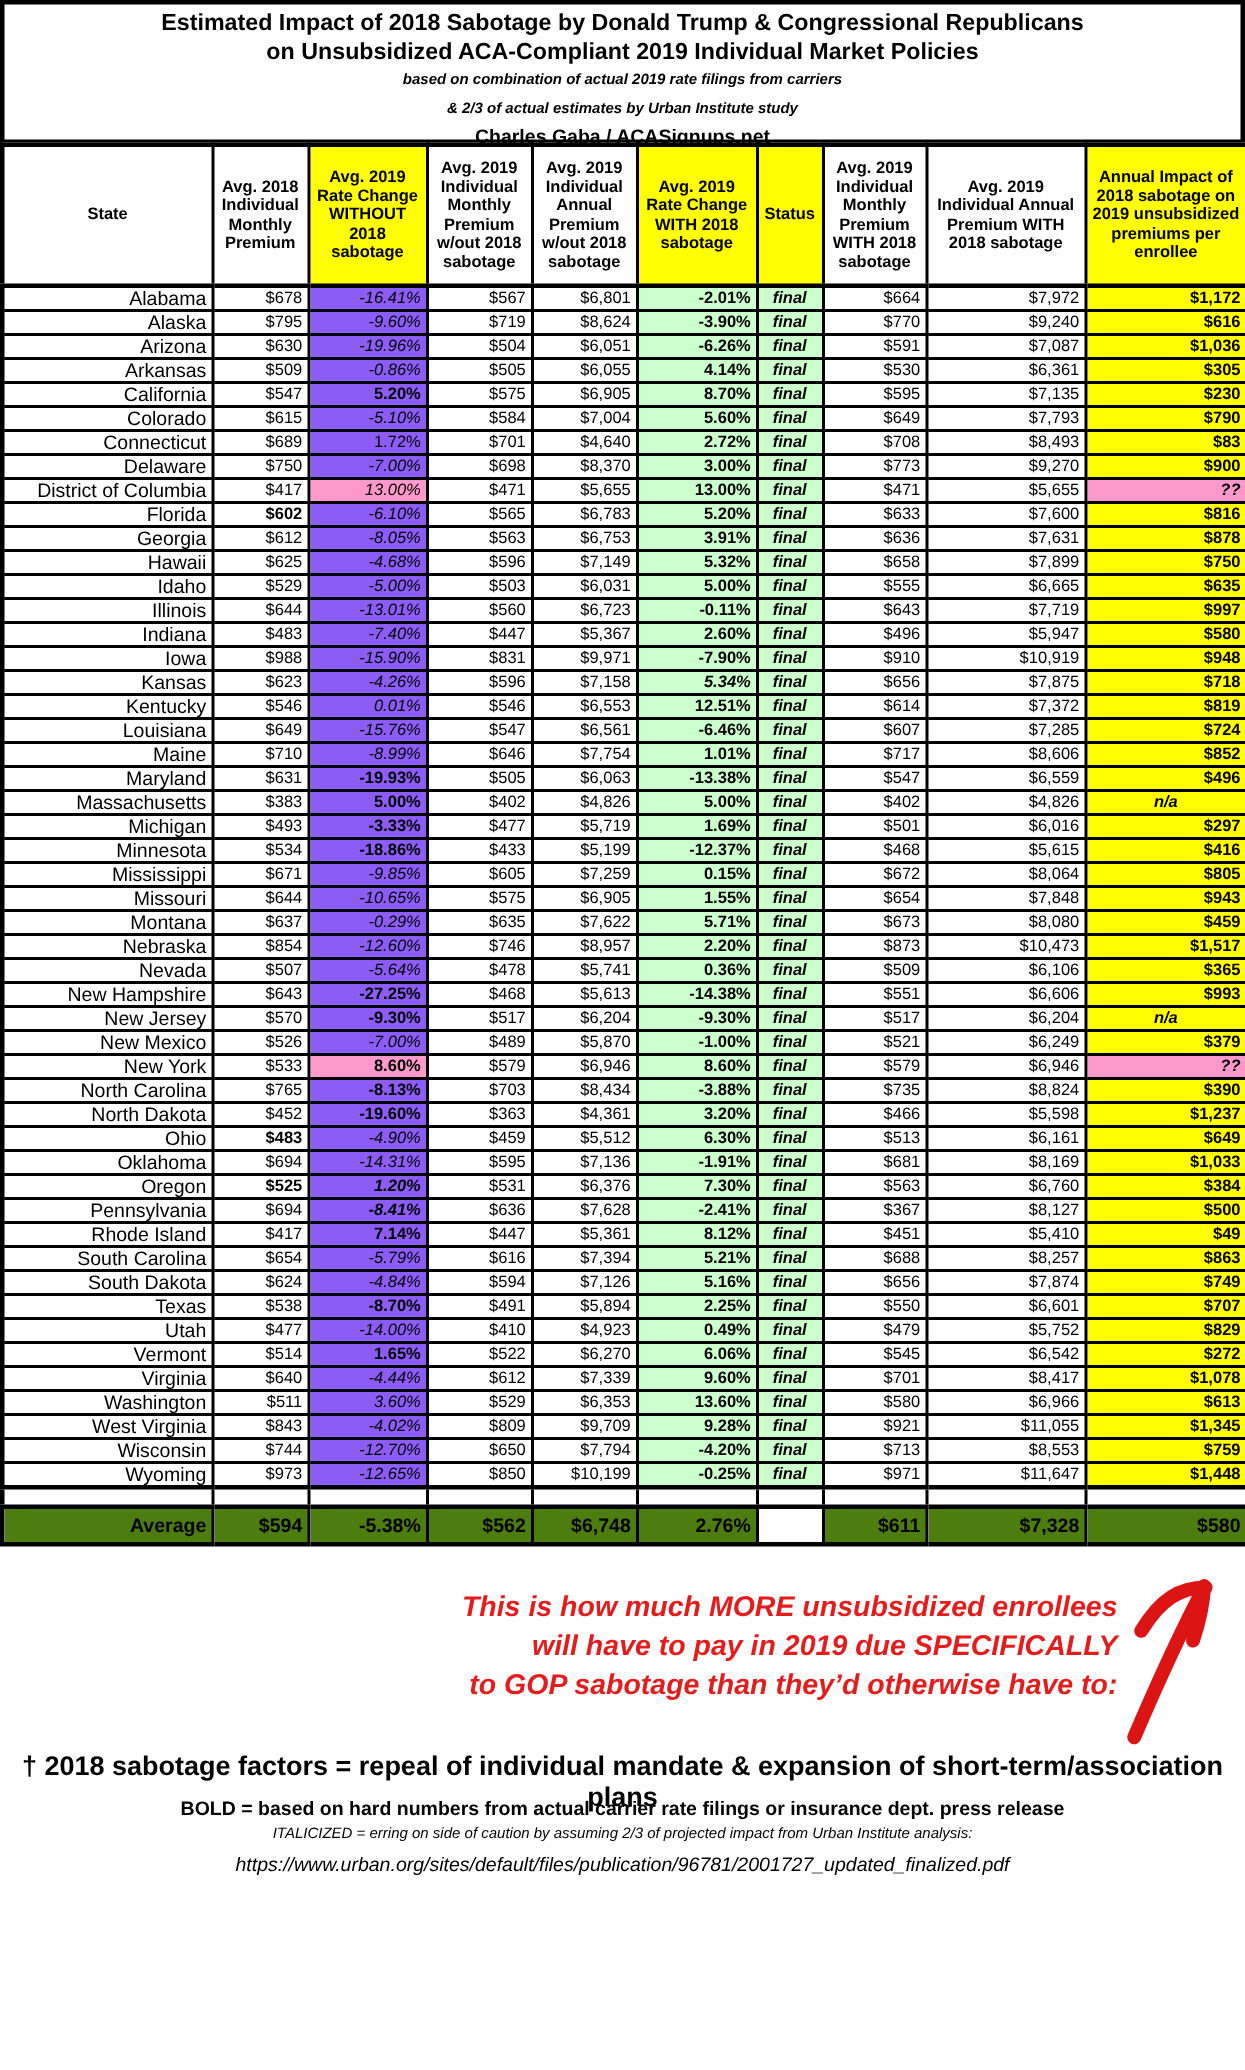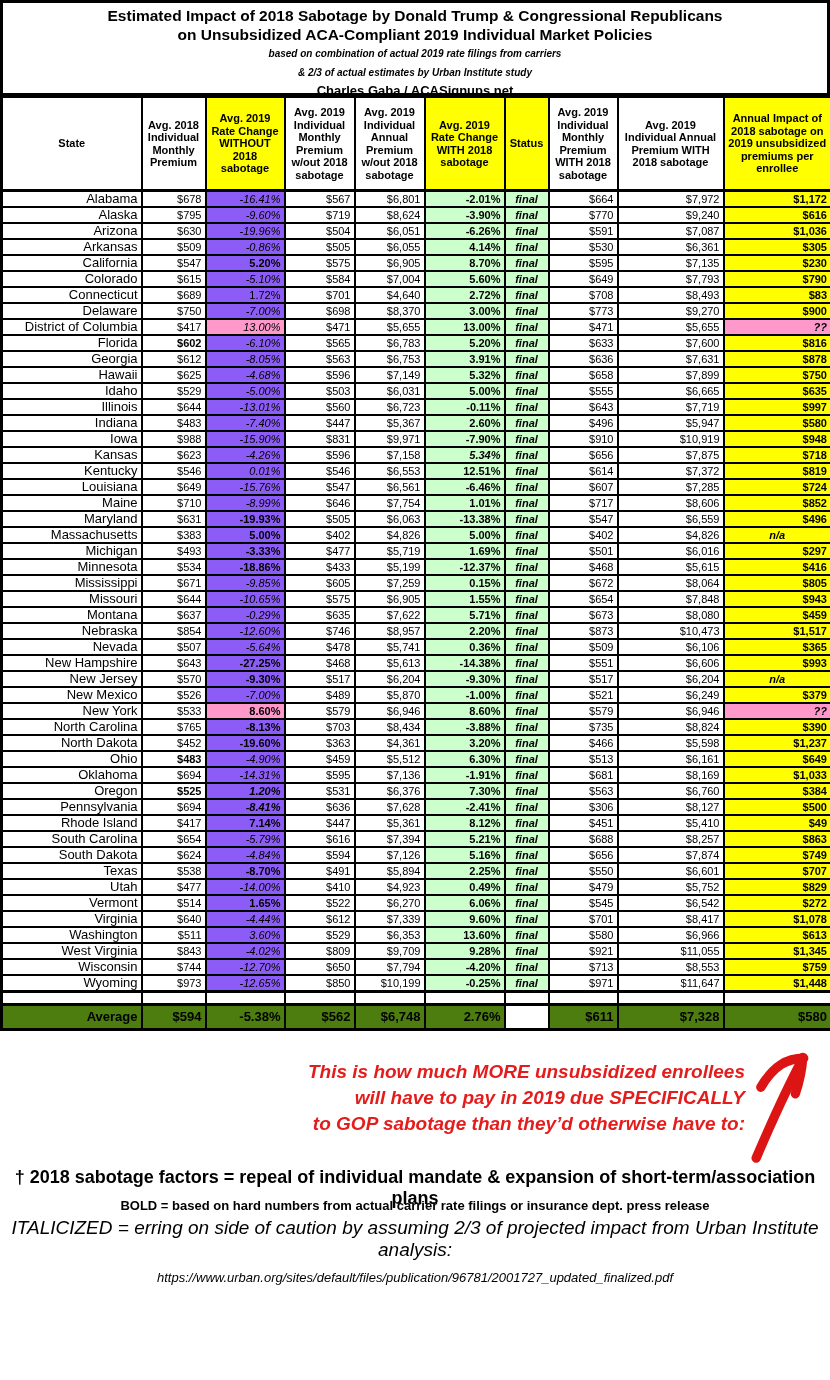--- a/index.html
+++ b/index.html
@@ -37,22 +37,22 @@
     border-top:3px solid #000;border-bottom:3px solid #000;}
   tr.avg td.status-avg{background:#fff;}
 
   
   .footer{position:relative;width:830px;height:231px;}
   .annotation{position:absolute;top:28px;right:85px;width:660px;text-align:right;
     color:#e51c1c;font-weight:700;font-style:italic;font-size:19px;line-height:26px;}
   .arrow{position:absolute;top:12px;right:2px;width:84px;height:122px;}
   .fn-dagger{position:absolute;top:136px;width:830px;text-align:center;font-size:18px;font-weight:700;}
   .fn-bold{position:absolute;top:167px;width:830px;text-align:center;font-size:13px;font-weight:700;}
-  .fn-italic{position:absolute;top:186px;width:830px;text-align:center;font-size:19px;font-style:italic;}
-  .fn-url{position:absolute;top:204px;width:830px;text-align:center;font-size:13px;font-style:italic;margin-top:35px;}
+  .fn-italic{position:absolute;top:186px;width:830px;text-align:center;font-size:10px;font-style:italic;}
+  .fn-url{position:absolute;top:204px;width:830px;text-align:center;font-size:13px;font-style:italic;}
 </style>
 </head>
 <body>
 
 <div class="sheet">
 
   <div class="titleblock">
     <div class="t1">Estimated Impact of 2018 Sabotage by Donald Trump &amp; Congressional Republicans</div>
     <div class="t1">on Unsubsidized ACA-Compliant 2019 Individual Market Policies</div>
     <div class="t2">based on combination of actual 2019 rate filings from carriers</div>
@@ -545,21 +545,21 @@
           <td class="money impact st-b">$384</td>
         </tr>
         <tr class="data">
           <td class="state">Pennsylvania</td>
           <td class="money">$694</td>
           <td class="money rcwo st-bi">-8.41%</td>
           <td class="money">$636</td>
           <td class="money">$7,628</td>
           <td class="money rcw st-b">-2.41%</td>
           <td class="status">final</td>
-          <td class="money">$306</td>
+          <td class="money">$367</td>
           <td class="money">$8,127</td>
           <td class="money impact st-b">$500</td>
         </tr>
         <tr class="data">
           <td class="state">Rhode Island</td>
           <td class="money">$417</td>
           <td class="money rcwo st-b">7.14%</td>
           <td class="money">$447</td>
           <td class="money">$5,361</td>
           <td class="money rcw st-b">8.12%</td>

